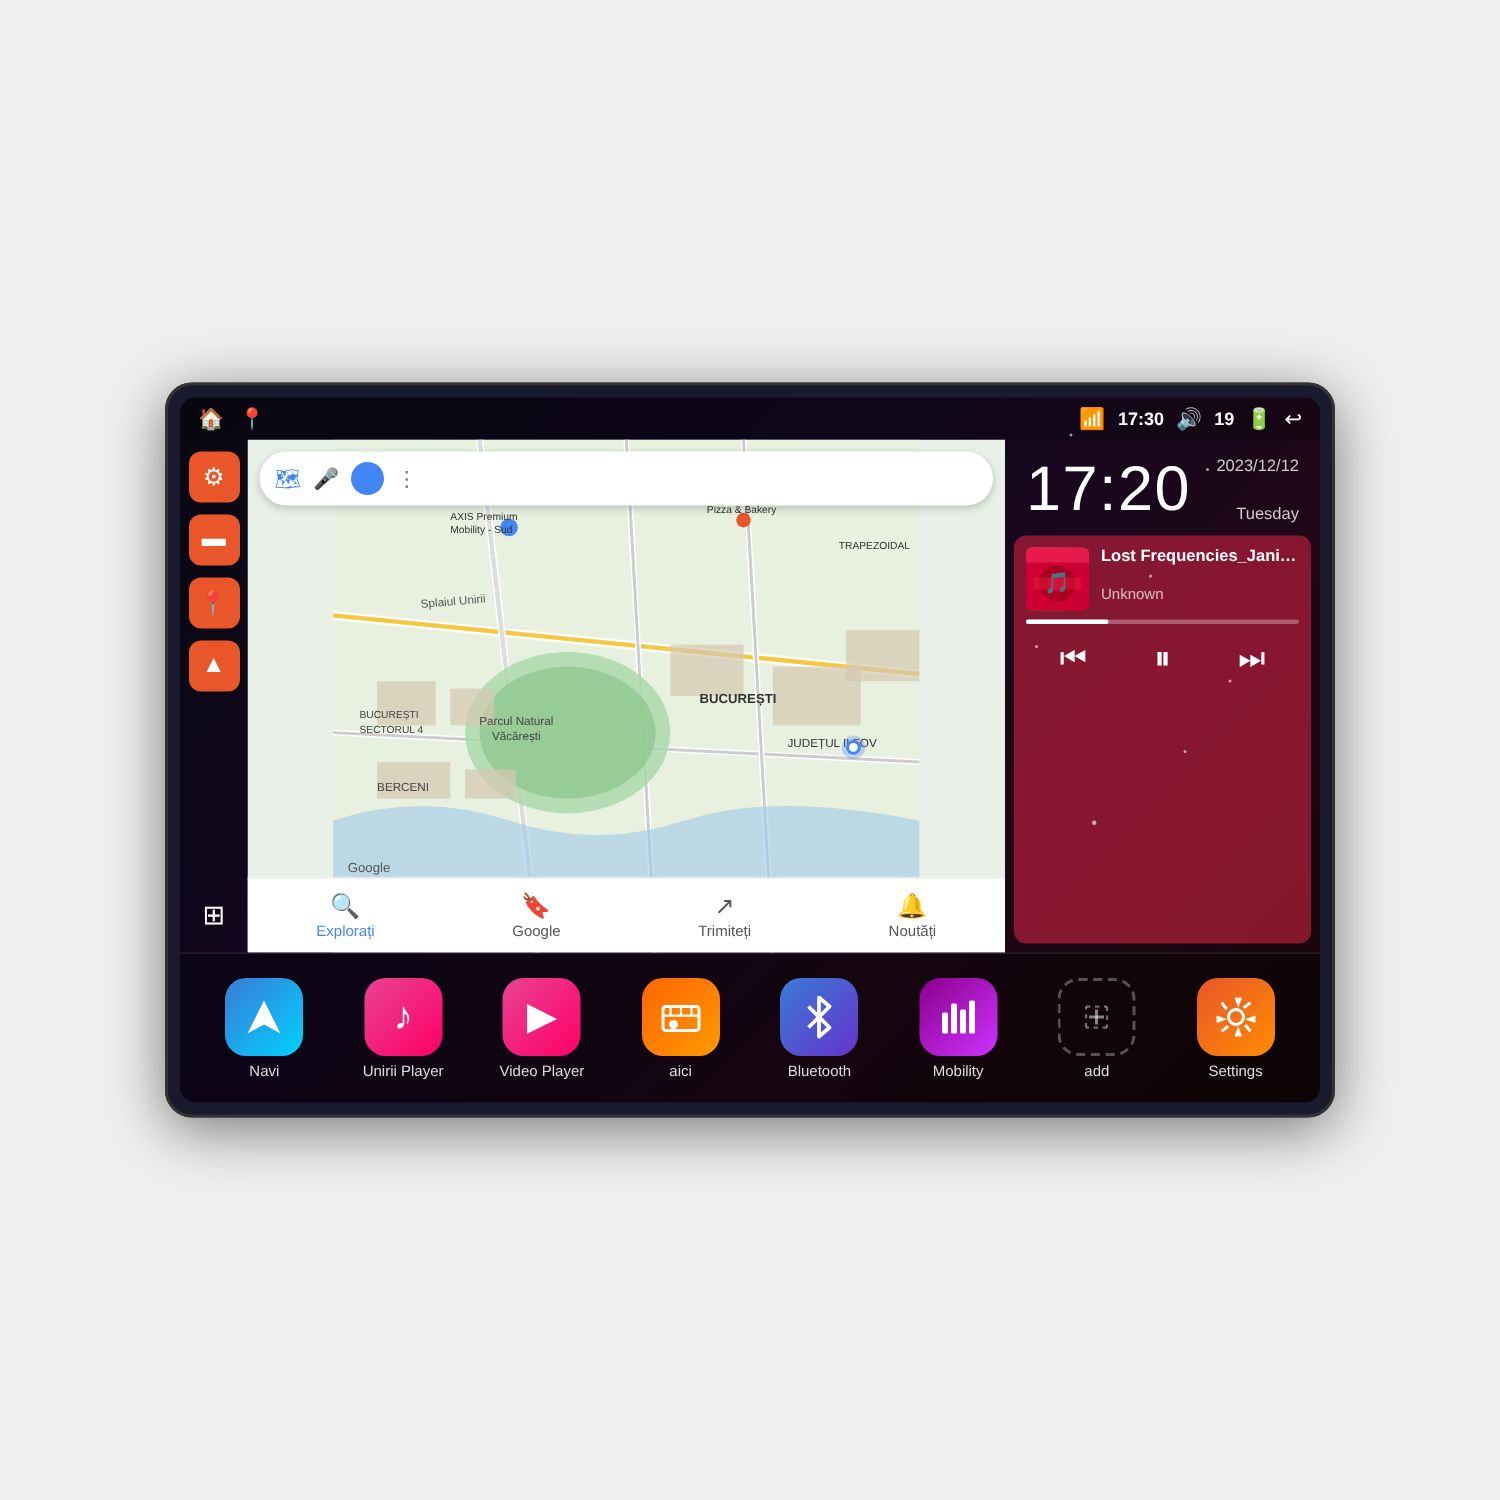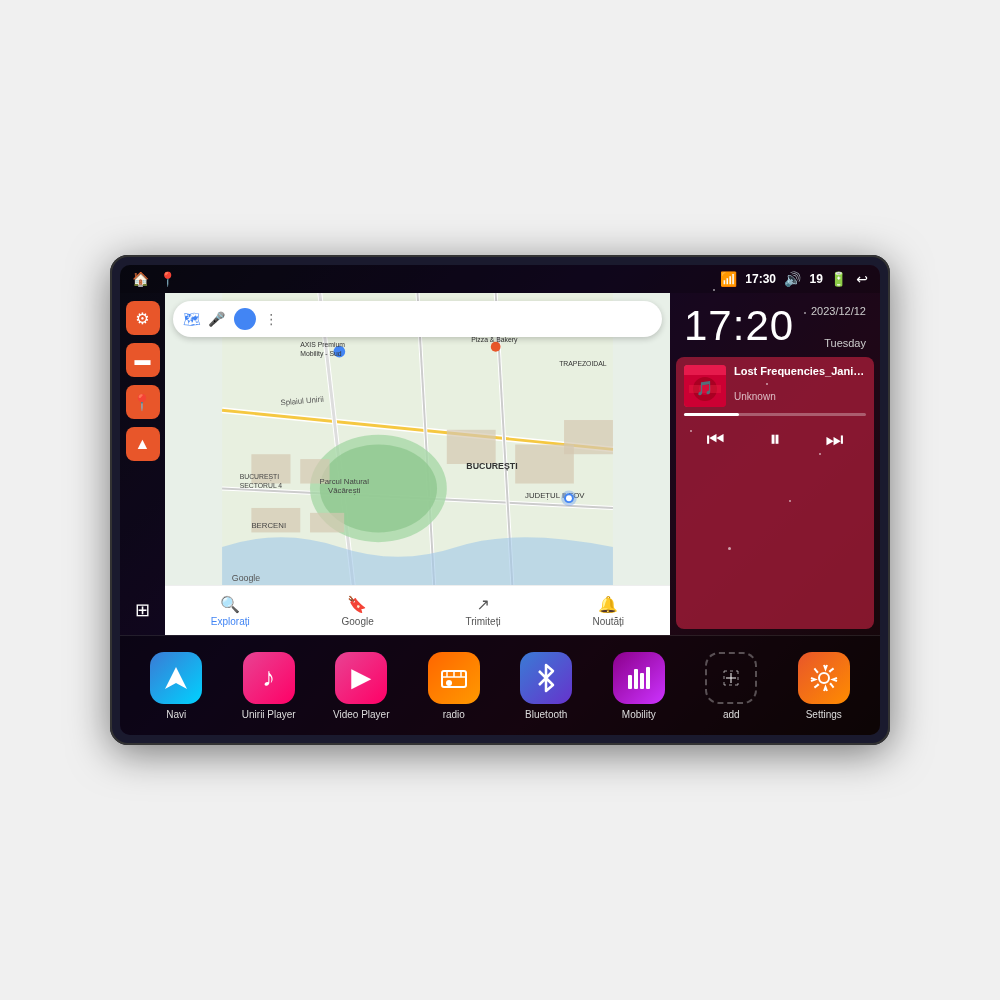--- a/index.html
+++ b/index.html
@@ -486,21 +486,21 @@
         <div class="app-icon-wrap icon-radio">
           <svg width="30" height="30" viewBox="0 0 30 30">
             <rect x="3" y="8" width="24" height="16" rx="2" fill="none" stroke="white" stroke-width="2"></rect>
             <line x1="3" y1="14" x2="27" y2="14" stroke="white" stroke-width="1.5"></line>
             <line x1="8" y1="8" x2="8" y2="14" stroke="white" stroke-width="1.5"></line>
             <line x1="15" y1="8" x2="15" y2="14" stroke="white" stroke-width="1.5"></line>
             <line x1="22" y1="8" x2="22" y2="14" stroke="white" stroke-width="1.5"></line>
             <circle cx="10" cy="20" r="3" fill="white"></circle>
           </svg>
         </div>
-        <span class="app-label">radio</span>
+        <span class="app-label">aici</span>
       </div>
 
       <div class="app-item">
         <div class="app-icon-wrap icon-bluetooth">
           <svg width="30" height="30" viewBox="0 0 30 30">
             <polyline points="8,8 22,22 15,28 15,2 22,8 8,22" fill="none" stroke="white" stroke-width="2.5" stroke-linejoin="round"></polyline>
           </svg>
         </div>
         <span class="app-label">Bluetooth</span>
       </div>

